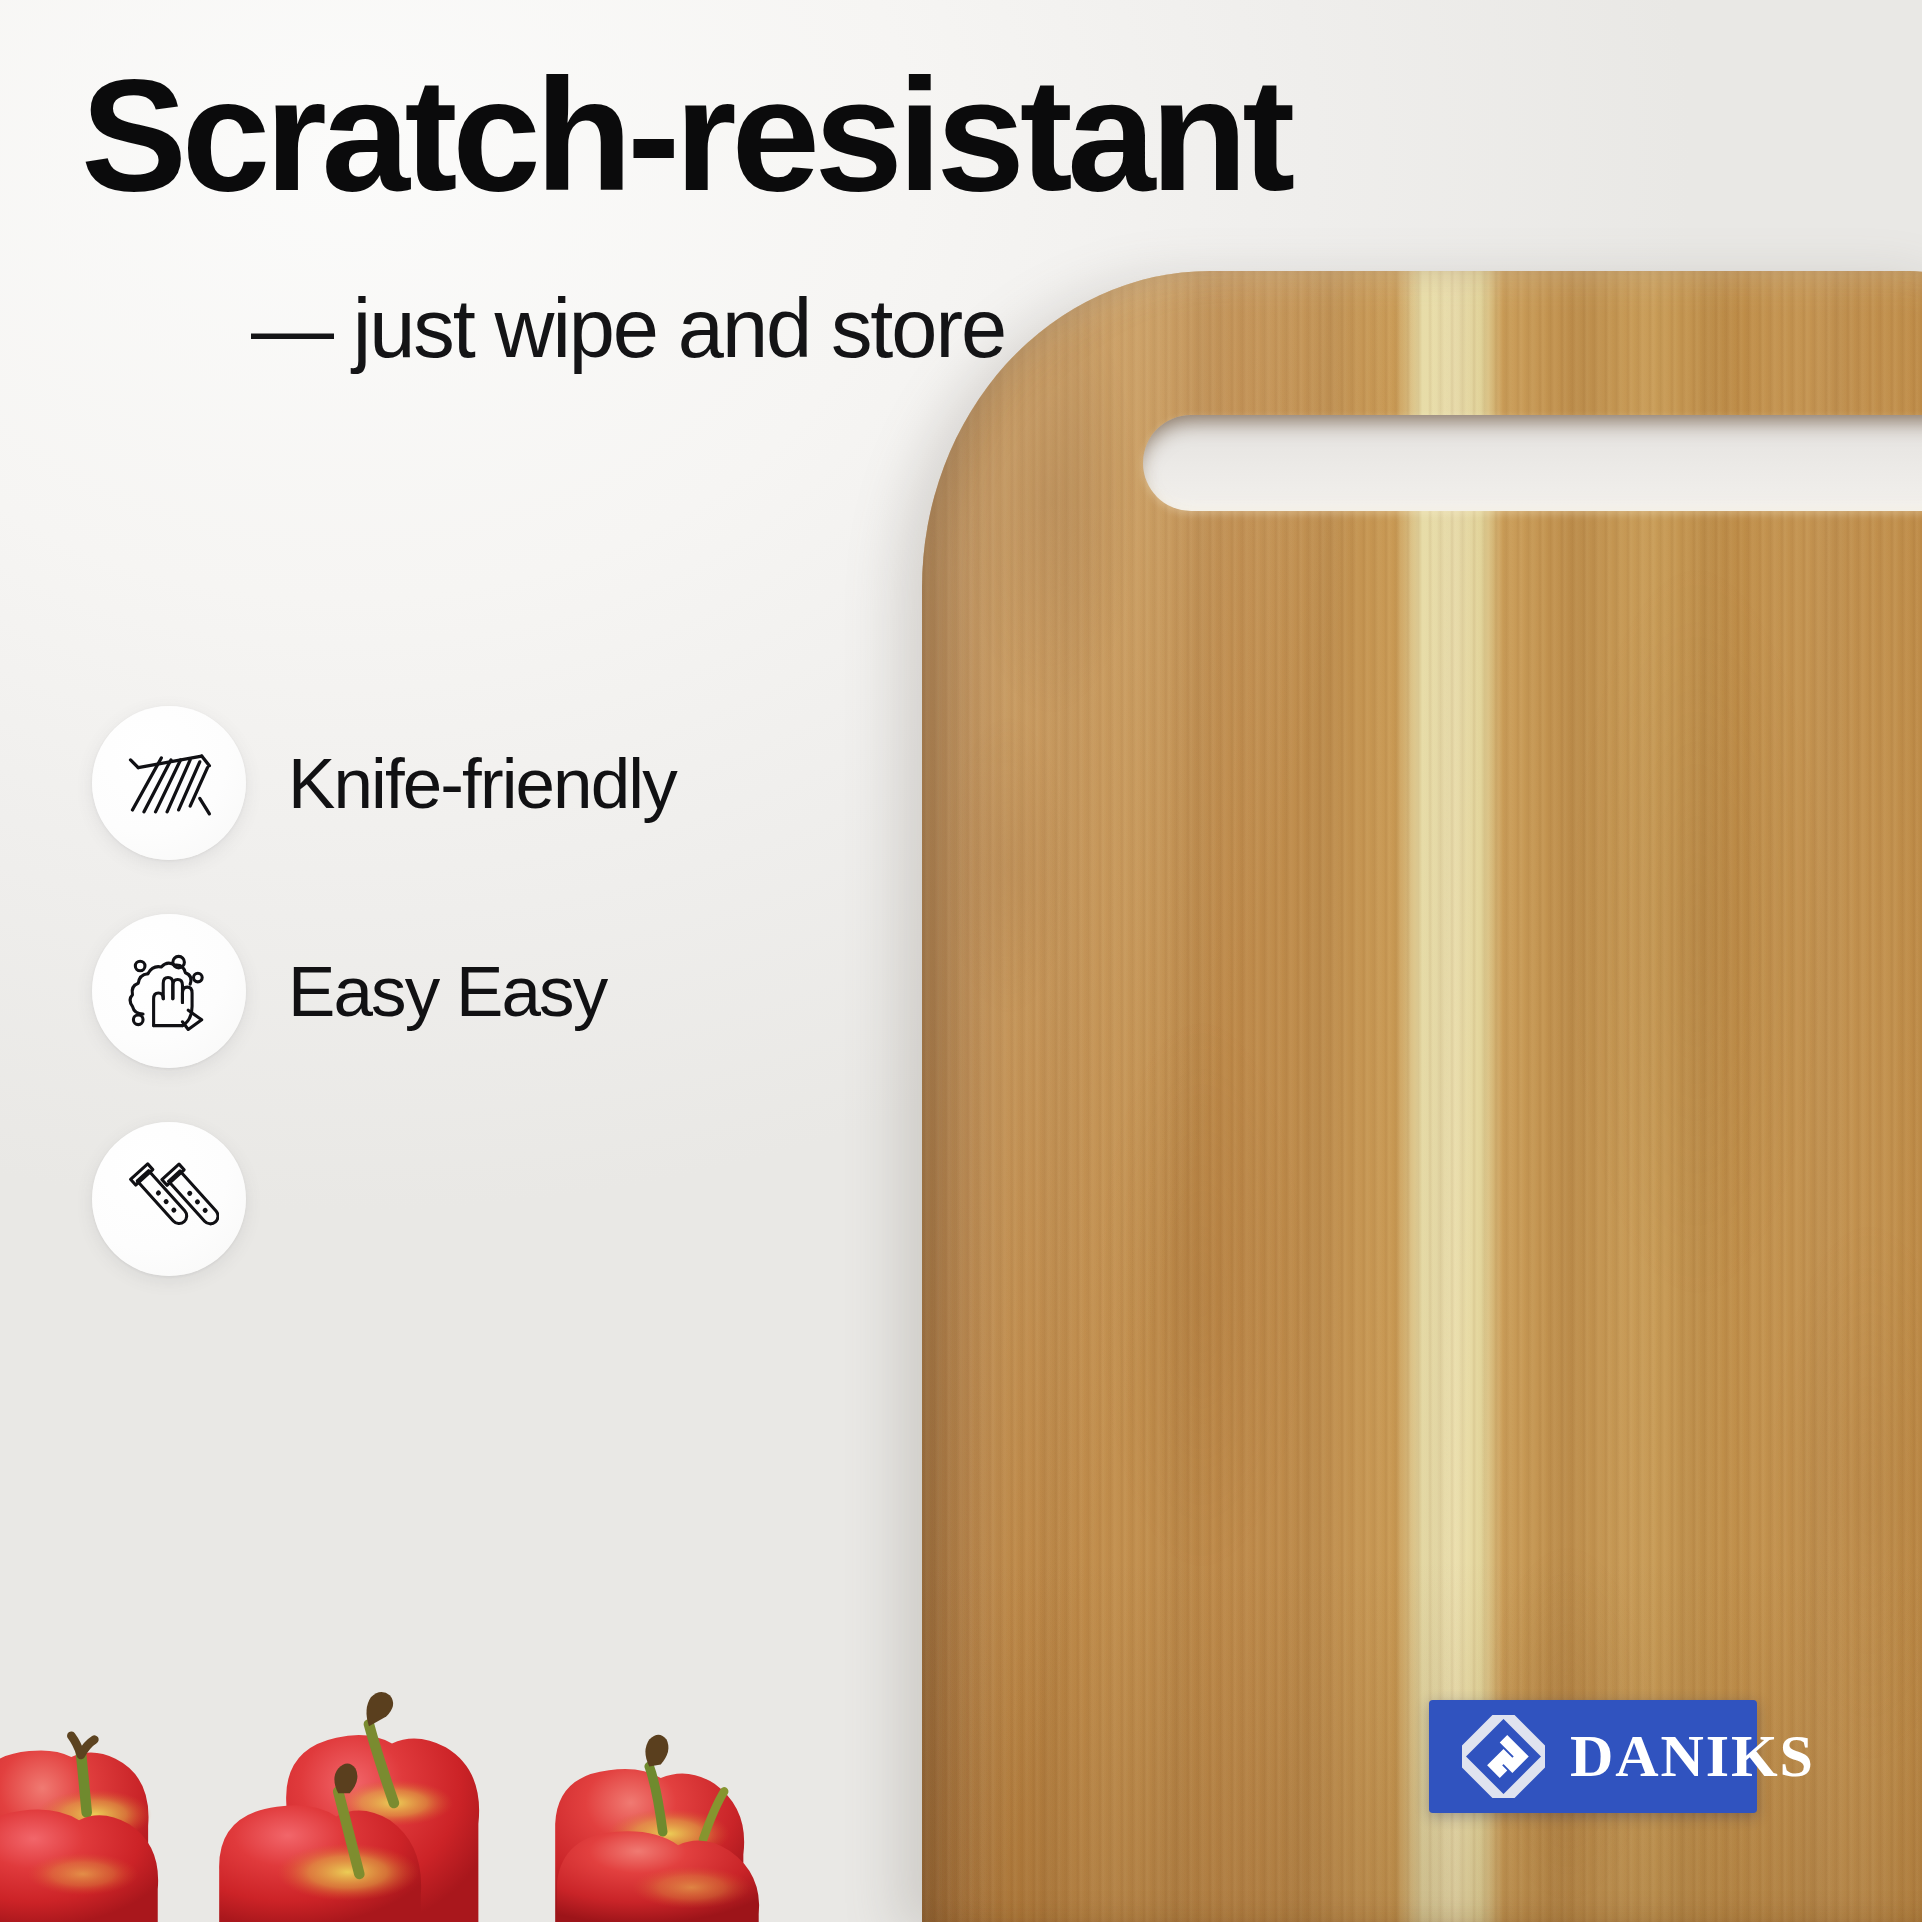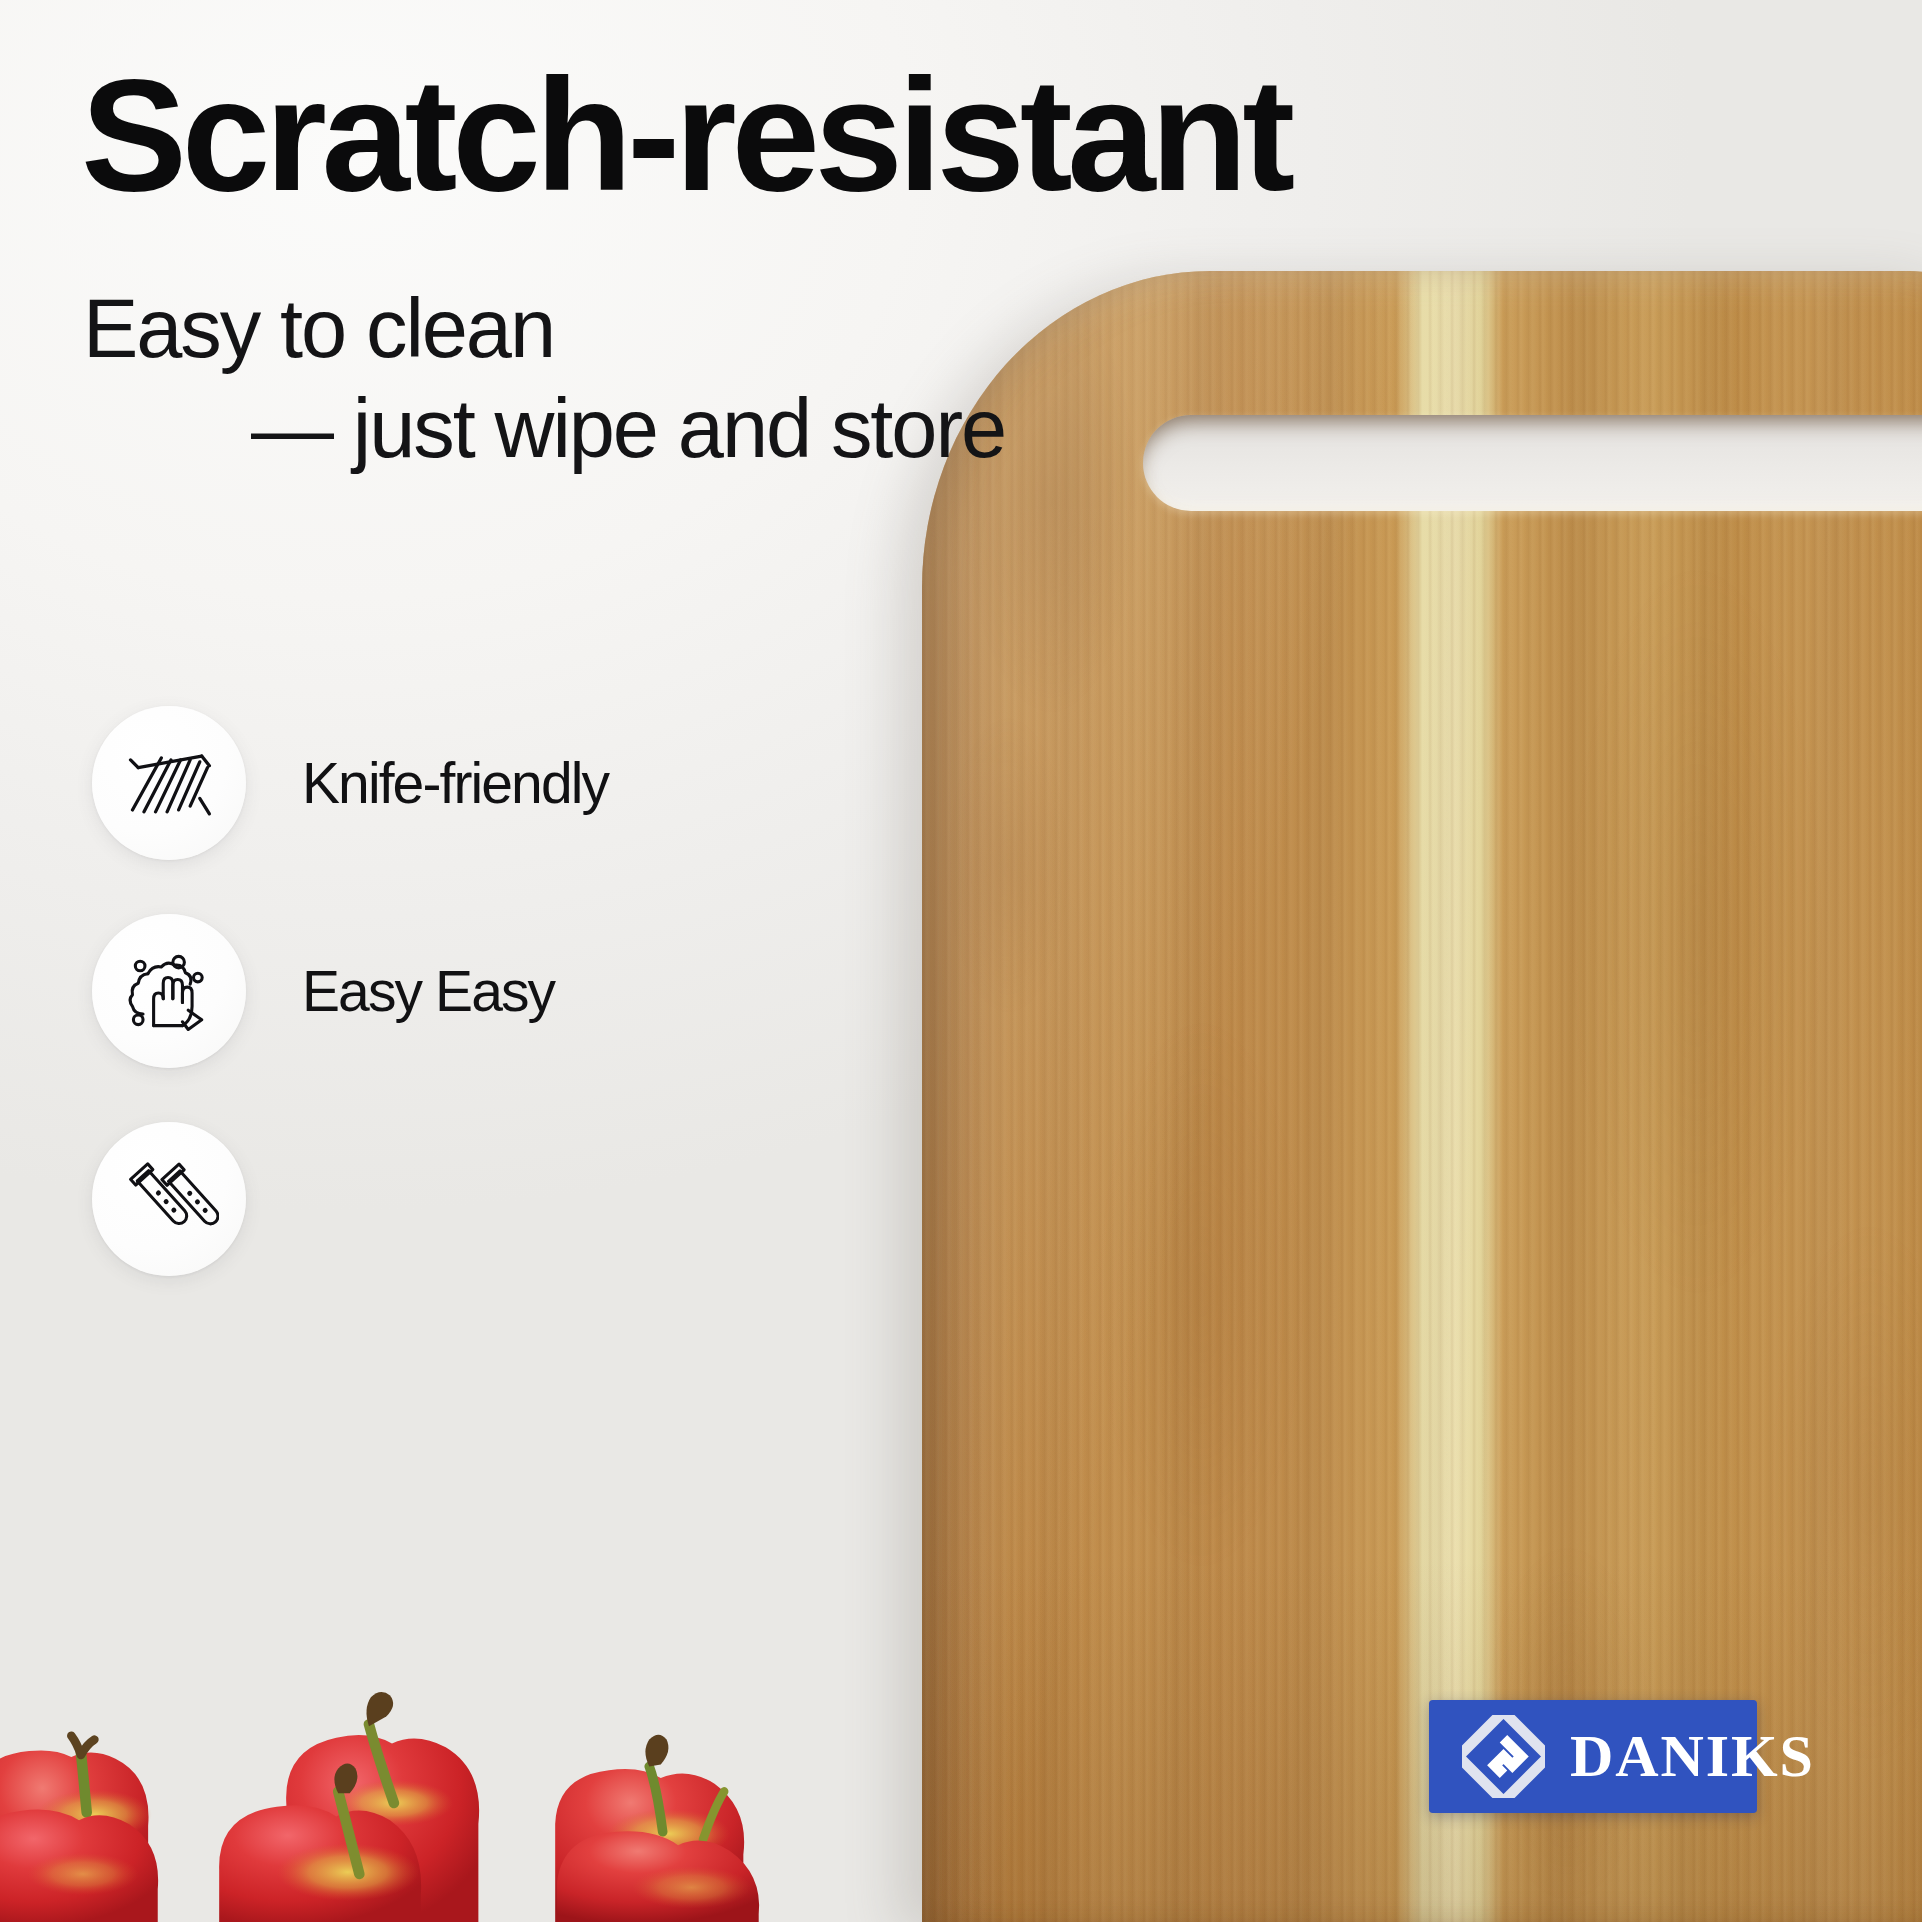--- a/index.html
+++ b/index.html
@@ -33,21 +33,21 @@
   .features{position:absolute;left:92px;top:706px;width:865px;}
   .frow{display:flex;align-items:center;height:154px;margin-bottom:54px;}
   .fcircle{
     width:154px;height:154px;border-radius:50%;flex:0 0 154px;
     background:radial-gradient(circle at 36% 30%,#ffffff 0%,#fdfdfd 55%,#f7f7f6 100%);
     box-shadow:0 4.8px 17.3px rgba(80,80,90,.10), 0 1px 2.9px rgba(60,60,70,.07);
     display:flex;align-items:center;justify-content:center;
   }
   .fcircle svg{display:block;}
   .flabel{
-    margin-left:56px;font-size:57px;font-weight:400;
+    margin-left:42px;font-size:71px;font-weight:400;
     letter-spacing:-1.9px;color:#111113;white-space:nowrap;
   }
 
   
   .board-wrap{position:absolute;left:922px;top:271px;width:1076px;height:1651px;}
   .board{
     position:absolute;left:0;top:0;width:1076px;height:1651px;
     border-radius:288px 88px 0 0 / 317px 88px 0 0;
     overflow:hidden;
     background:
@@ -145,21 +145,20 @@
       <div class="figure"></div>
       <div class="sheen"></div>
       <div class="handle"></div>
     </div>
     <div class="bevel"></div>
   </div>
 
   <div class="headline">Scratch-resistant</div>
 
   <div class="sub">
-    <span>Easy to clean</span>
     <span class="l2">— just wipe and store</span>
   </div>
 
   <div class="features">
 
     <div class="frow">
       <div class="fcircle">
         <span>
           <svg width="100" height="100" viewBox="0 0 104 104" fill="none" stroke="#101014" stroke-width="3.4" stroke-linecap="round">
             <line x1="12" y1="28" x2="20" y2="36"></line>

